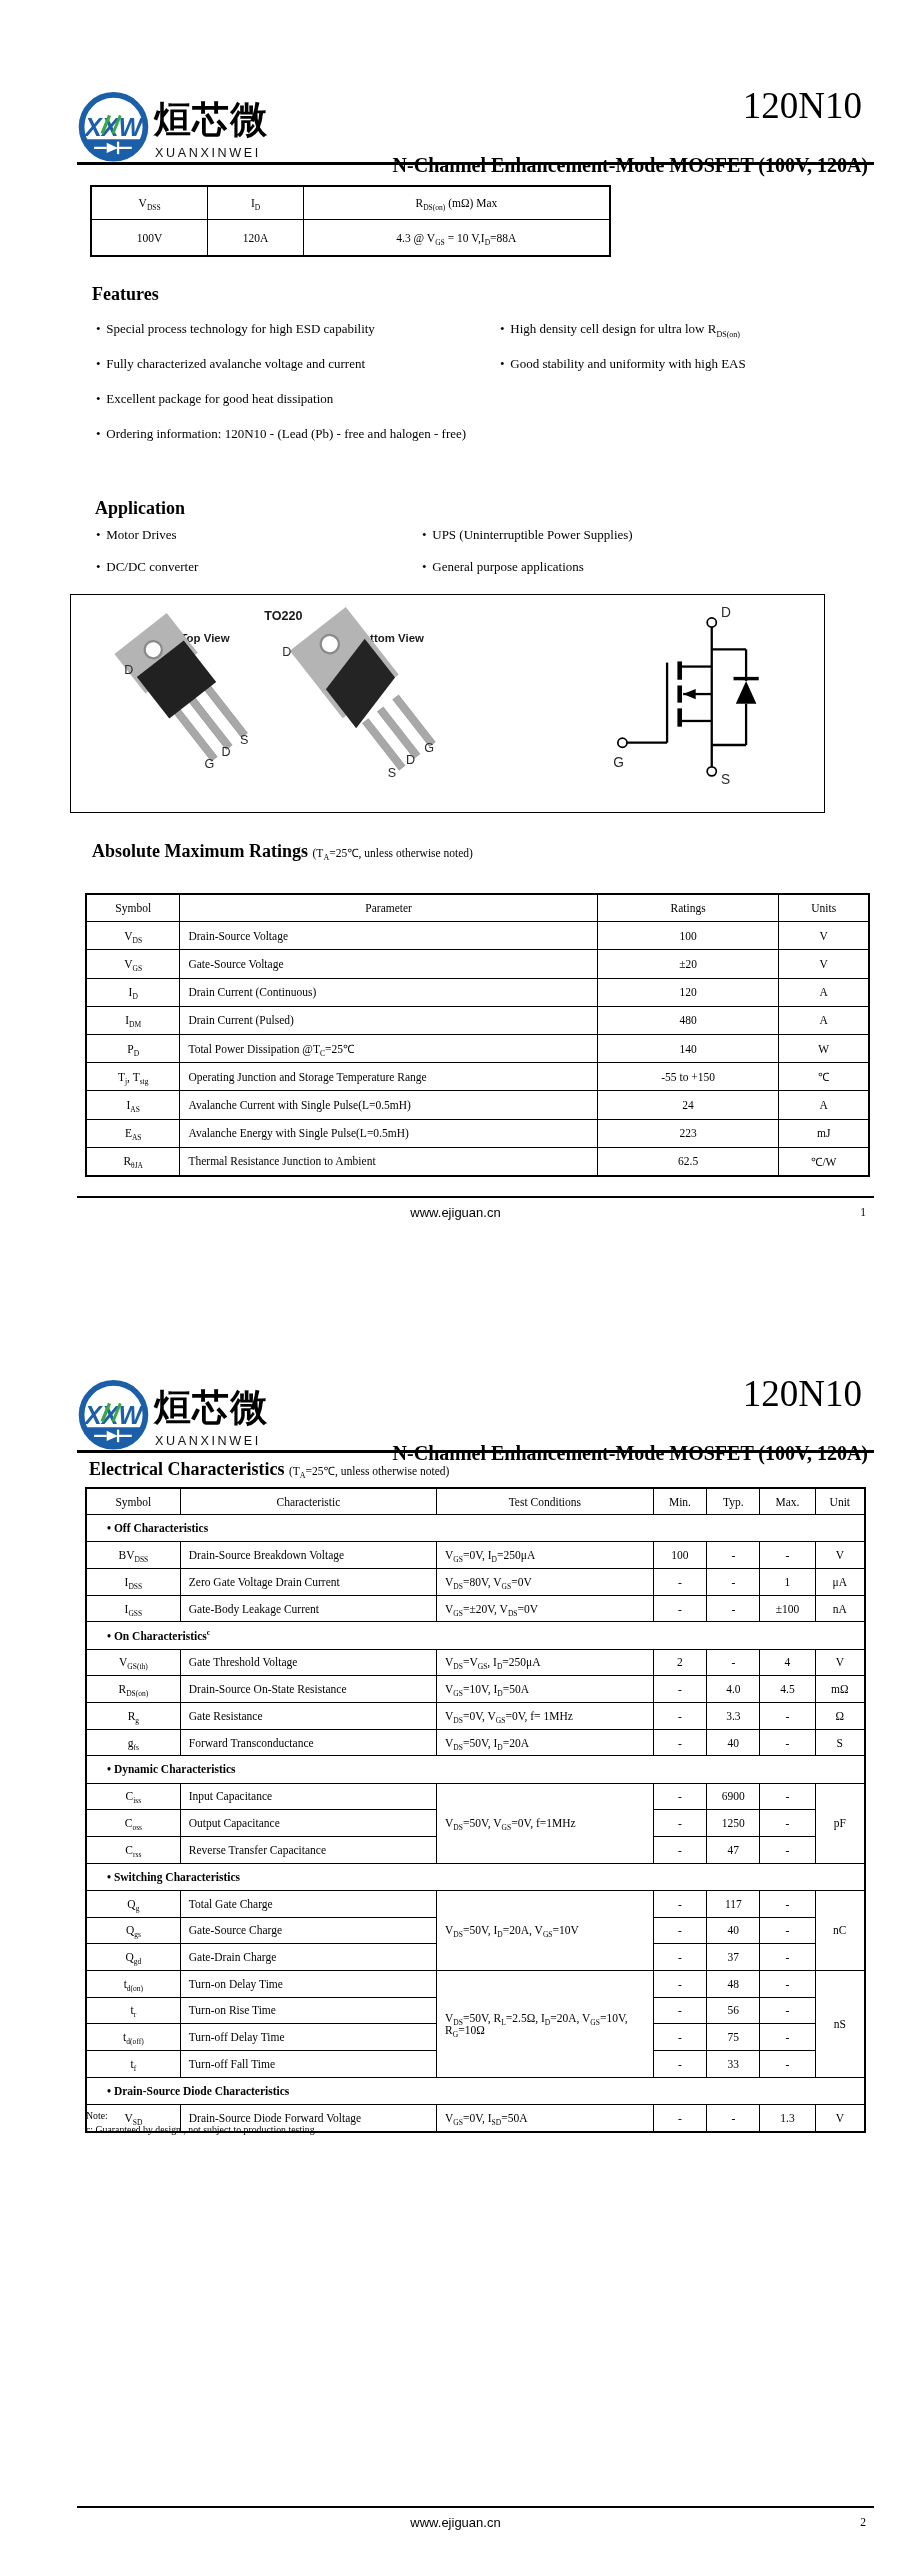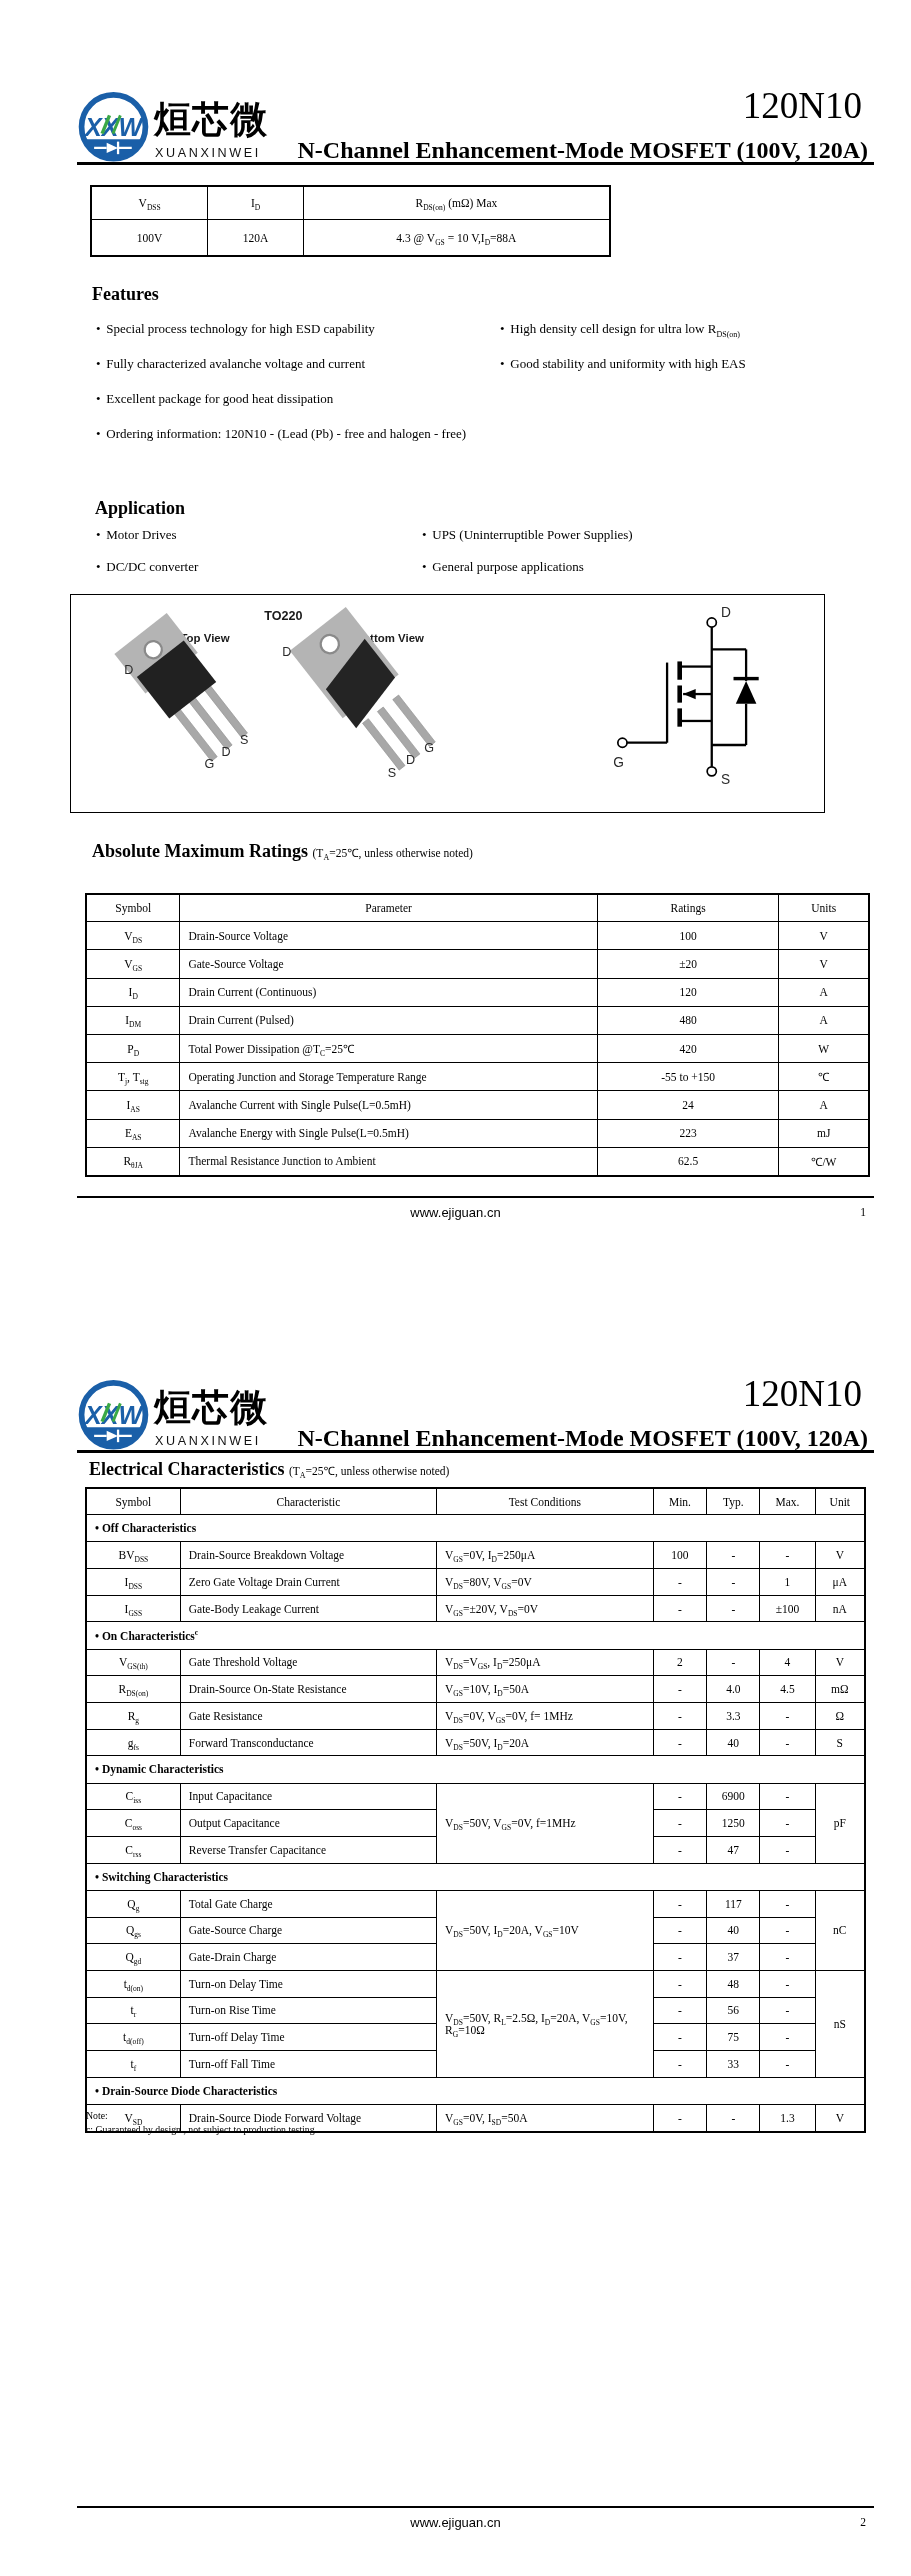--- a/index.html
+++ b/index.html
@@ -9,38 +9,38 @@
   #page1{top:0;} #page2{top:1288px;}
 
   
   .logo-svg{position:absolute;left:77px;top:90px;}
   .logo-cn{position:absolute;left:154px;top:101px;font-family:"Liberation Sans",sans-serif;
            font-weight:bold;font-size:37px;letter-spacing:1.1px;color:#000;line-height:1;}
   .logo-latin{position:absolute;left:155px;top:147px;font-family:"Liberation Sans",sans-serif;
            font-size:12.6px;letter-spacing:2.6px;color:#111;line-height:1;}
   .part-number{position:absolute;right:49px;top:87px;font-size:37px;line-height:1;
            font-weight:normal;}
-  .doc-subtitle{position:absolute;right:43px;top:137px;font-size:24px;font-weight:bold;line-height:1.1;}
+  .doc-subtitle{position:absolute;right:43px;top:154px;font-size:20px;font-weight:bold;line-height:1.1;}
   .hdr-rule{position:absolute;left:77px;right:37px;top:162px;height:2.9px;background:#000;}
 
   
   .h2{position:absolute;font-size:18px;font-weight:bold;line-height:1.1;}
   .h2 .cond{font-weight:normal;font-size:11.5px;}
 
   
   table.data-table{position:absolute;border-collapse:collapse;table-layout:fixed;
         border:2.3px solid #000;background:#fff;}
   .data-table td,.data-table th{border-left:1.1px solid #000;border-right:1.1px solid #000;
         border-top:1.7px solid #000;border-bottom:1.7px solid #000;
         font-size:11.5px;font-weight:normal;text-align:center;vertical-align:middle;
         padding:1.1px 3.4px;overflow:hidden;}
   .data-table td.left,.data-table th.left{text-align:left;padding-left:8px;}
   .data-table sub{font-size:7.5px;line-height:0;}
   .data-table sup{font-size:7.5px;line-height:0;}
-  .section-row td{text-align:left;font-weight:bold;padding-left:8px;}
+  .section-row td{text-align:left;font-weight:bold;padding-left:20px;}
   .ps-title td{text-align:left;font-size:16.6px;padding-left:11.5px;height:25px;}
 
   
   .bullet-col{position:absolute;}
   .bullet{font-size:13px;line-height:1;height:35px;display:flex;align-items:flex-start;}
   .bullet .dot{margin-right:5.7px;}
   .app .bullet{height:32px;}
   sub{font-size:8px;} sup{font-size:8px;}
 
   
@@ -254,21 +254,21 @@
           </tr>
           <tr>
             <td style="height:25px;">I<sub>DM</sub></td>
             <td class="left">Drain Current (Pulsed)</td>
             <td>480</td>
             <td>A</td>
           </tr>
           <tr>
             <td style="height:25px;">P<sub>D</sub></td>
             <td class="left">Total Power Dissipation @T<sub>C</sub>=25℃</td>
-            <td>420</td>
+            <td>140</td>
             <td>W</td>
           </tr>
           <tr>
             <td style="height:25px;">T<sub>j</sub>, T<sub>stg</sub></td>
             <td class="left">Operating Junction and Storage Temperature Range</td>
             <td>-55 to +150</td>
             <td>℃</td>
           </tr>
           <tr>
             <td style="height:25px;margin-left:28px;">I<sub>AS</sub></td>

